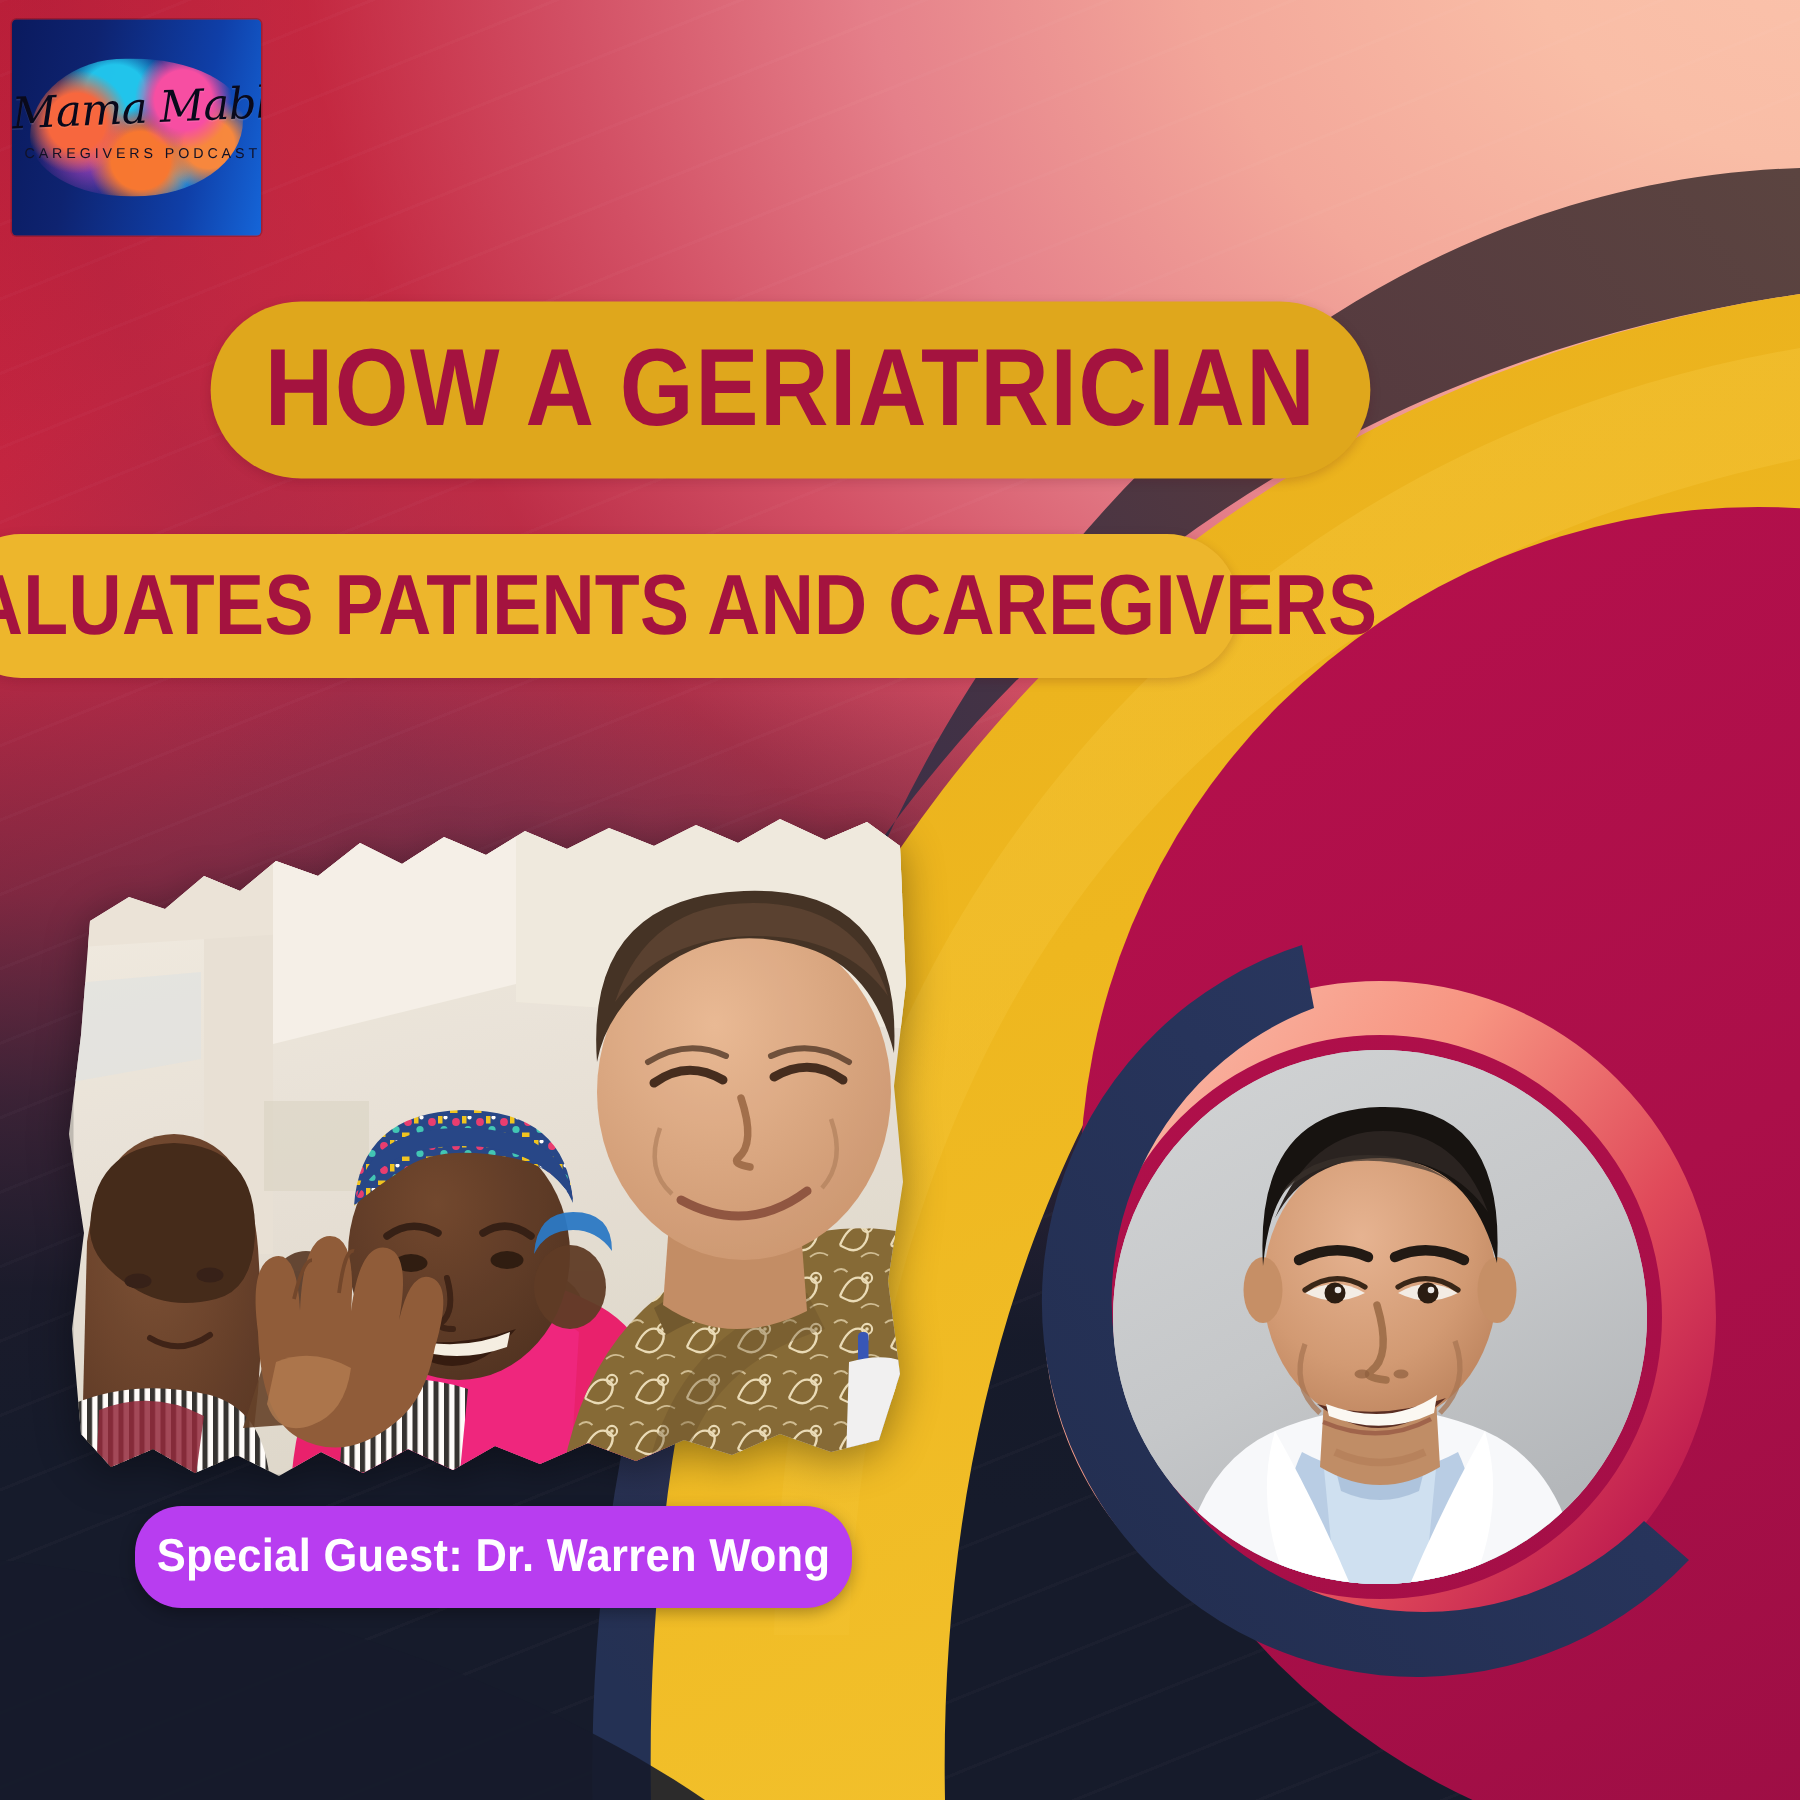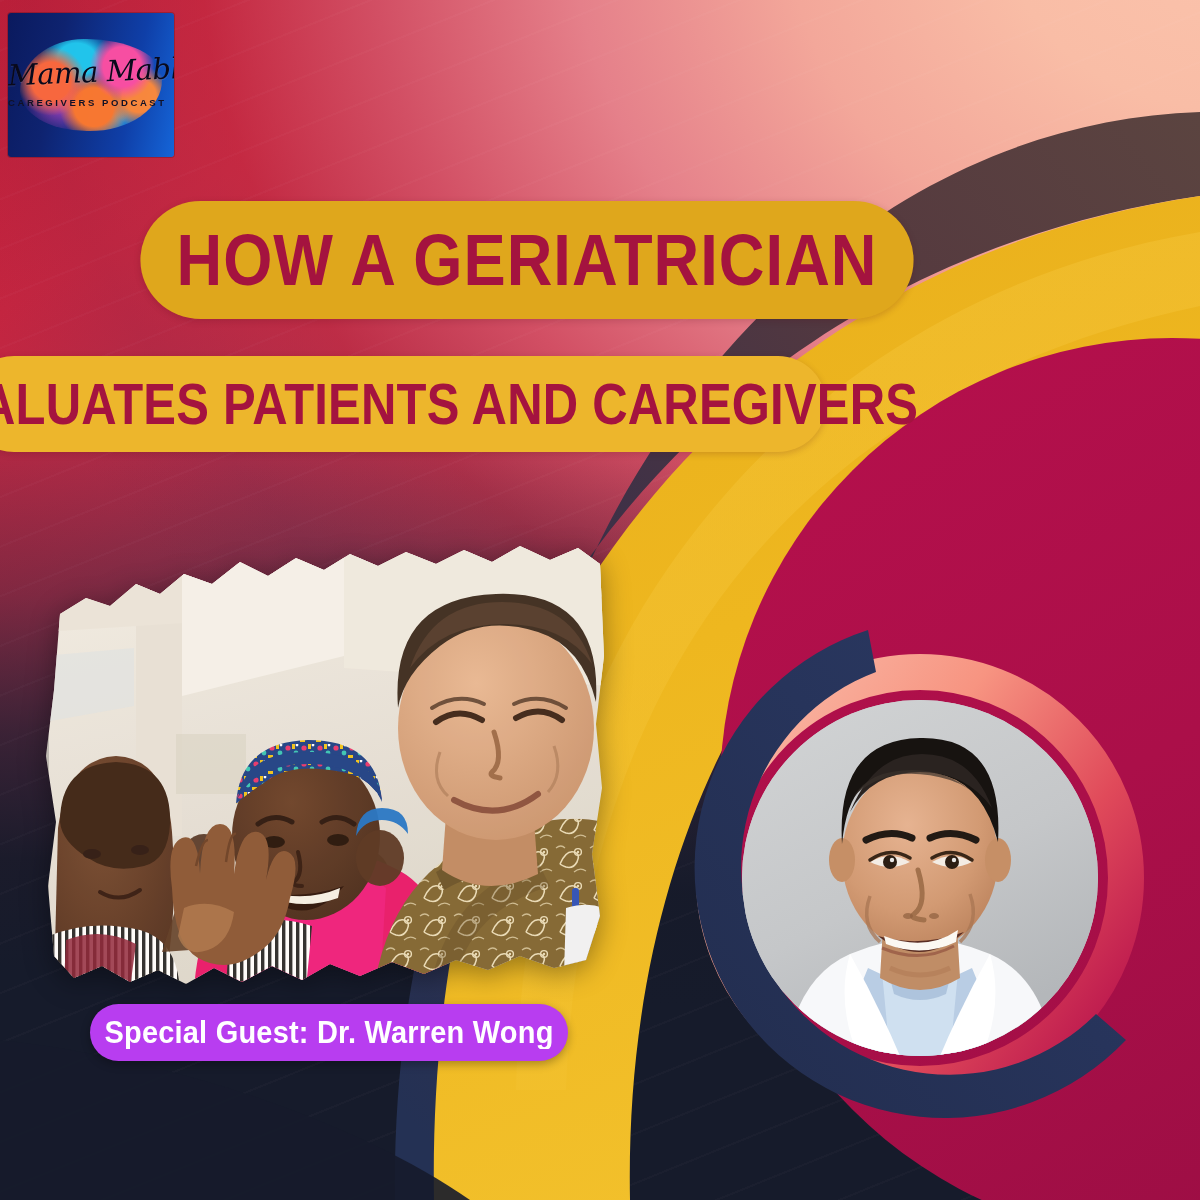--- a/index.html
+++ b/index.html
@@ -124,23 +124,23 @@
     color: #09091b;
     letter-spacing: -0.5px;
     white-space: nowrap;
     transform: rotate(-2.5deg);
     text-shadow: 0 1px 0 rgba(255,255,255,.10);
   }
   .logo-sub {
     position: absolute;
     left: 0; right: 0;
     top: 84px;
-    text-align: left;
+    text-align: right;
     font-size: 9.5px;
-    font-weight: bold;
+    font-weight: normal;
     letter-spacing: 2.6px;
     color: #111126;
     white-space: nowrap;
   }
 
   
   .pill {
     position: absolute;
     display: flex;
     align-items: center;
@@ -190,21 +190,21 @@
     filter: drop-shadow(0 6px 14px rgba(0,0,0,.38));
   }
   .photo-frame svg { display:block; width:100%; height:100%; }
 
   
   .guest-pill {
     position: absolute;
     left: 90px;
     top: 1004px;
     width: 478px;
-    height: 57px;
+    height: 68px;
     border-radius: 31px;
     background: #b83df0;
     display: flex;
     align-items: center;
     justify-content: center;
     color: #ffffff;
     font-size: 29px;
     font-weight: bold;
     letter-spacing: .2px;
     white-space: nowrap;

